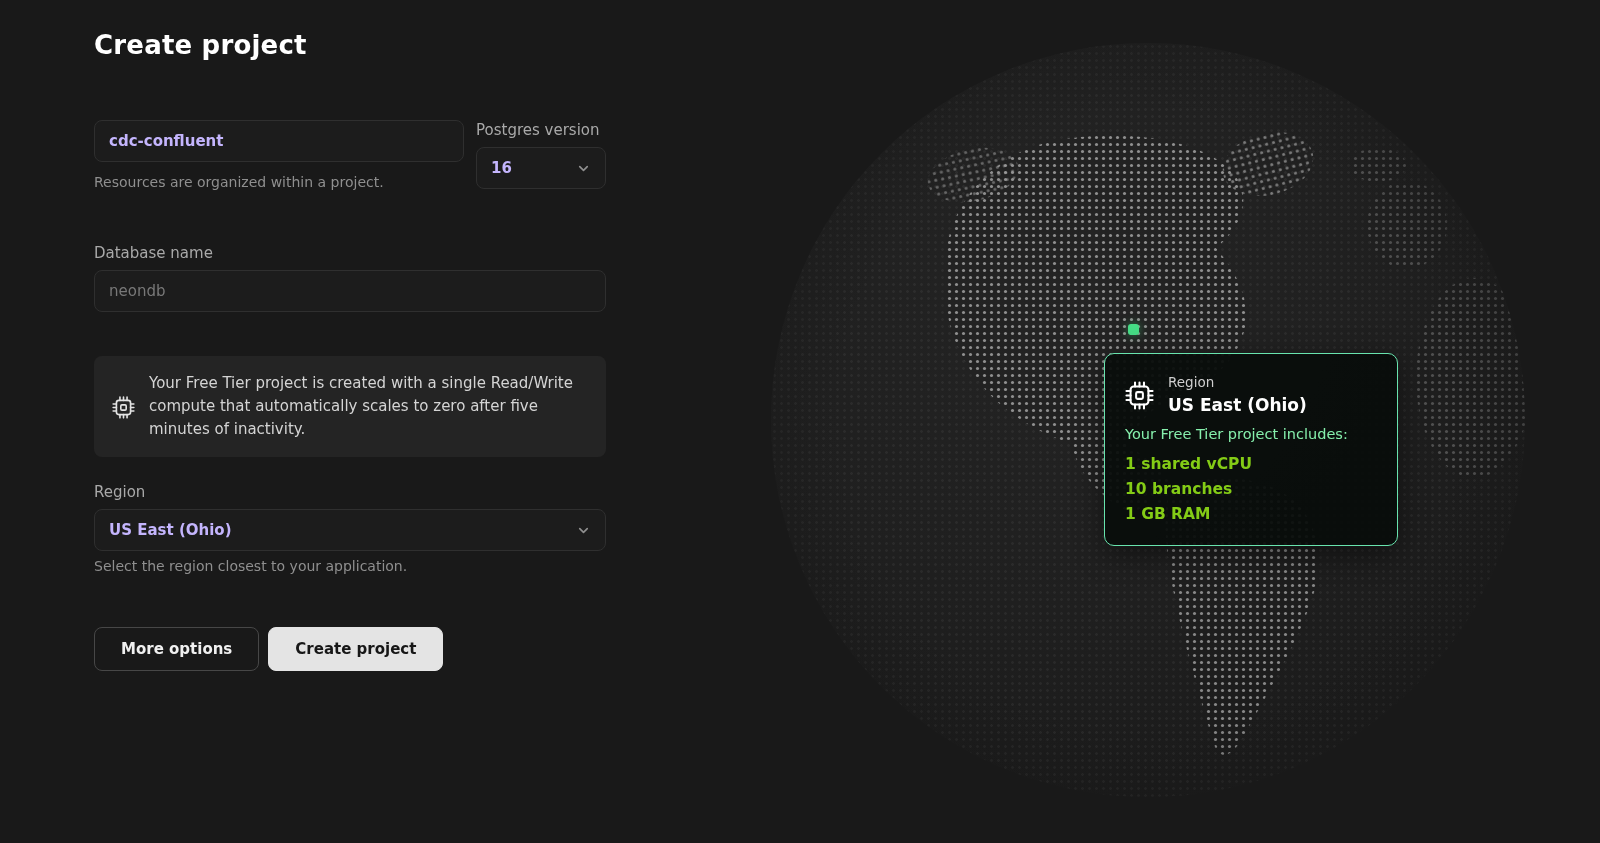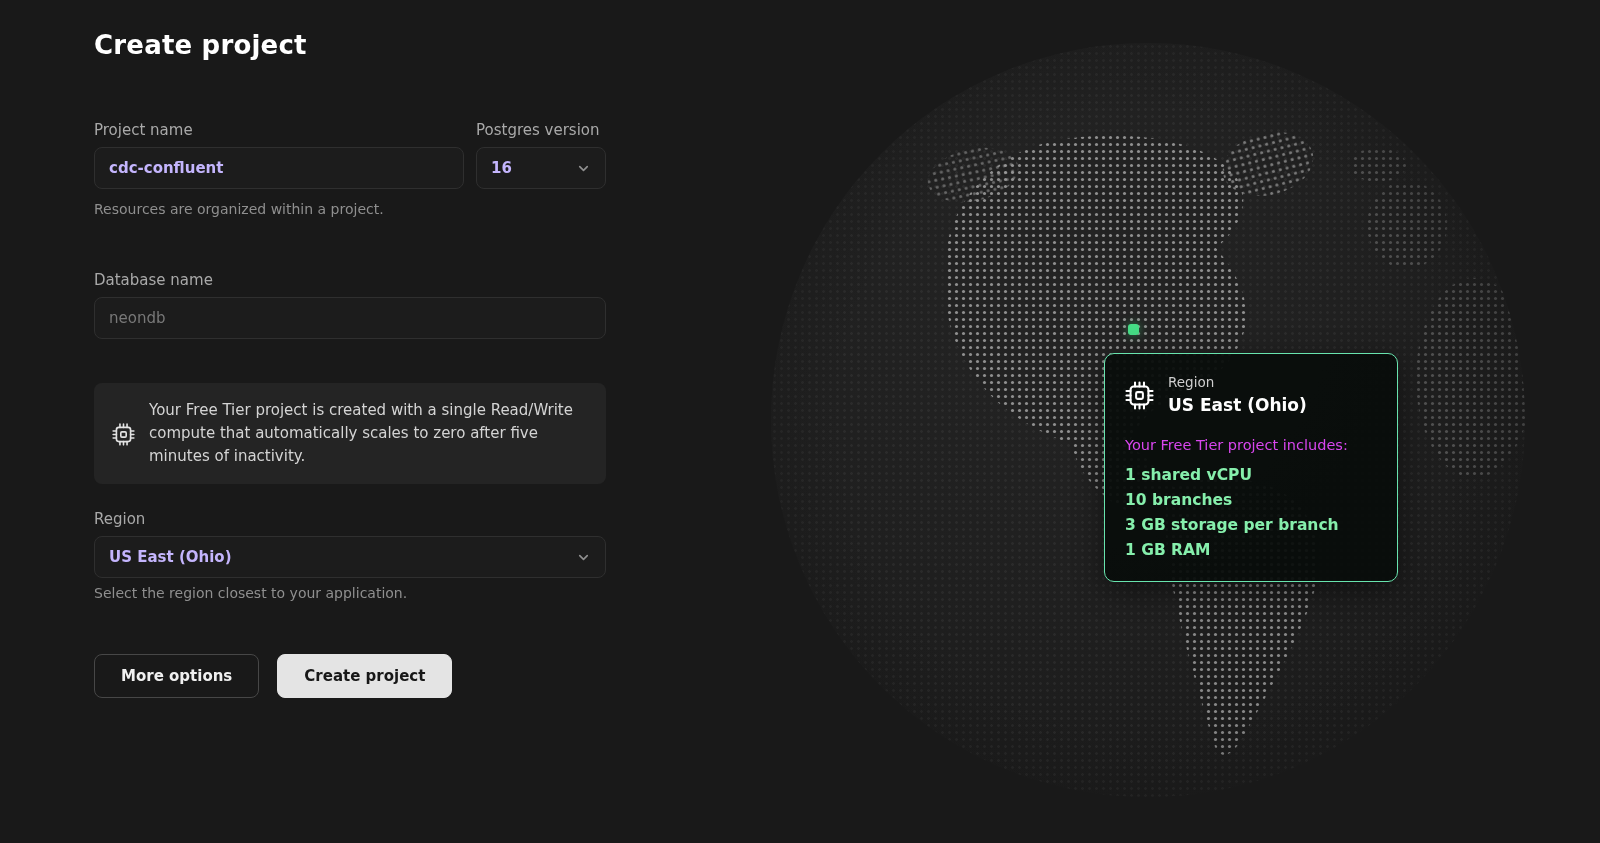--- a/index.html
+++ b/index.html
@@ -36,21 +36,21 @@
   .help{font-size:14px;color:#8f8f8f;margin-top:11px;line-height:18px}
   .db-field{margin-top:52px}
   .notice{
     margin-top:44px;background:#242424;border-radius:8px;
     padding:16px 18px;display:flex;gap:14px;align-items:center;
   }
   .notice .chip{flex:none;color:#e3e3e3;margin-top:2px}
   .notice p{font-size:15px;line-height:23px;color:#d4d4d4}
   .region-field{margin-top:25px}
   .region-help{margin-top:6px}
-  .btn-row{margin-top:52px;display:flex;gap:18px}
+  .btn-row{margin-top:52px;display:flex;gap:9px}
   .btn{
     height:44px;border-radius:8px;font-size:15px;font-weight:600;
     font-family:inherit;cursor:pointer;padding:0 26px;
   }
   .btn-secondary{background:transparent;border:1px solid #474747;color:#f0f0f0}
   .btn-primary{background:var(--create-btn-bg);border:1px solid var(--create-btn-bg);color:var(--create-btn-text)}
 
   
   .globe{
     position:absolute;left:771px;top:43px;width:754px;height:754px;border-radius:50%;
@@ -77,35 +77,34 @@
     position:absolute;left:1104px;top:353px;width:294px;
     background:rgba(9,13,11,.94);
     border:1px solid var(--card-border);border-radius:10px;
     padding:20px 20px 18px 20px;
     box-shadow:0 8px 30px rgba(0,0,0,.45);
   }
   .region-card .hdr{display:flex;align-items:center;gap:14px}
   .region-card .chip{flex:none;color:#ffffff}
   .region-card .hdr-label{font-size:13.5px;color:#cfcfcf;line-height:17px}
   .region-card .hdr-value{font-size:17px;font-weight:700;color:#ffffff;margin-top:3px;line-height:22px}
-  .region-card .includes-heading{margin-top:20px;font-size:14.5px;color:#d946ef;line-height:19px}
+  .region-card .includes-heading{margin-top:9px;font-size:14.5px;color:#86efac;line-height:19px}
   .region-card .includes{margin-top:8px}
-  .region-card .includes div{font-size:15.5px;font-weight:700;color:#86efac;line-height:25px}
+  .region-card .includes div{font-size:15.5px;font-weight:700;color:#84cc16;line-height:25px}
 </style>
 <title>Create project</title></head>
 <body>
 
 <main>
 
   <section class="form-col">
     <h1 class="page-title">Create project</h1>
 
     <div class="row">
       <div class="grow">
-        <label class="field-label">Project name</label>
         <input class="text-input" type="text" value="cdc-confluent" style="">
         <p class="help">Resources are organized within a project.</p>
       </div>
       <div class="pg-field">
         <label class="field-label">Postgres version</label>
         <div class="select">
           <span>16</span>
           <svg class="chev" width="15" height="15" viewBox="0 0 24 24" fill="none" stroke="currentColor" stroke-width="2.6" stroke-linecap="round" stroke-linejoin="round">
               <polyline points="6 9 12 15 18 9"></polyline>
             </svg>
@@ -185,18 +184,17 @@
       </svg>
       <div>
         <div class="hdr-label">Region</div>
         <div class="hdr-value">US East (Ohio)</div>
       </div>
     </div>
     <div class="includes-heading">Your Free Tier project includes:</div>
     <div class="includes">
       <div>1 shared vCPU</div>
       <div>10 branches</div>
-      <div>3 GB storage per branch</div>
       <div>1 GB RAM</div>
     </div>
   </aside>
 
 </main>
 
 </body></html>

